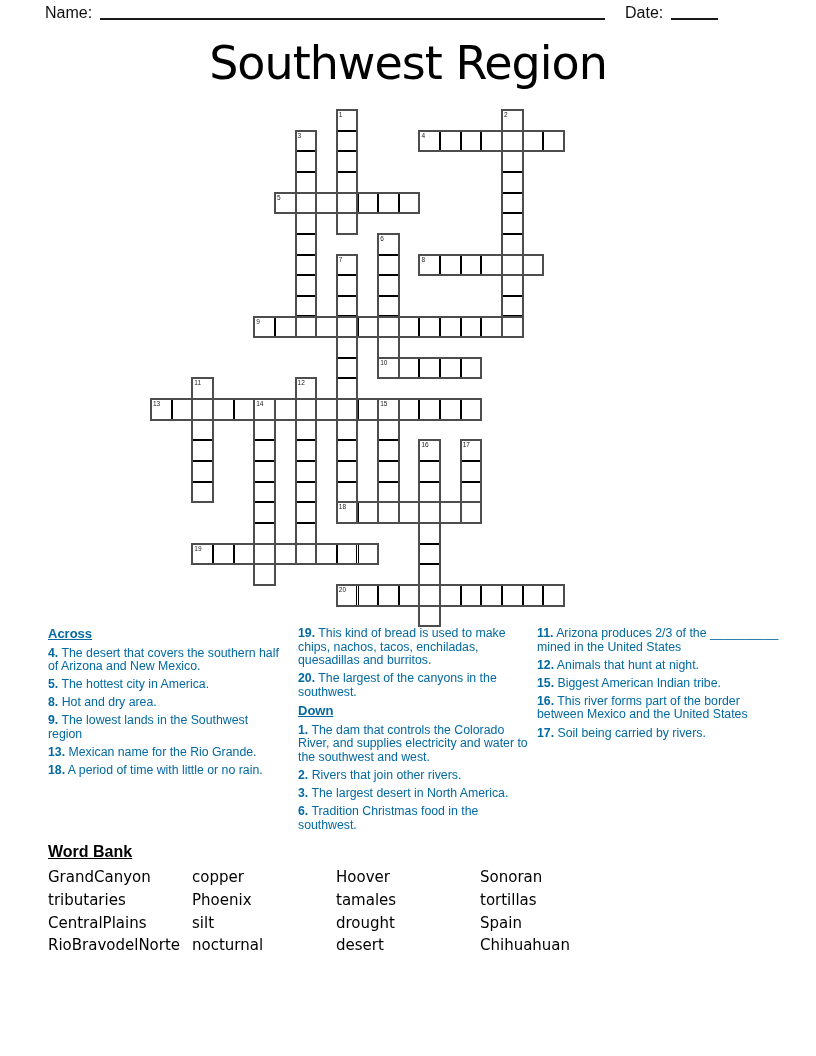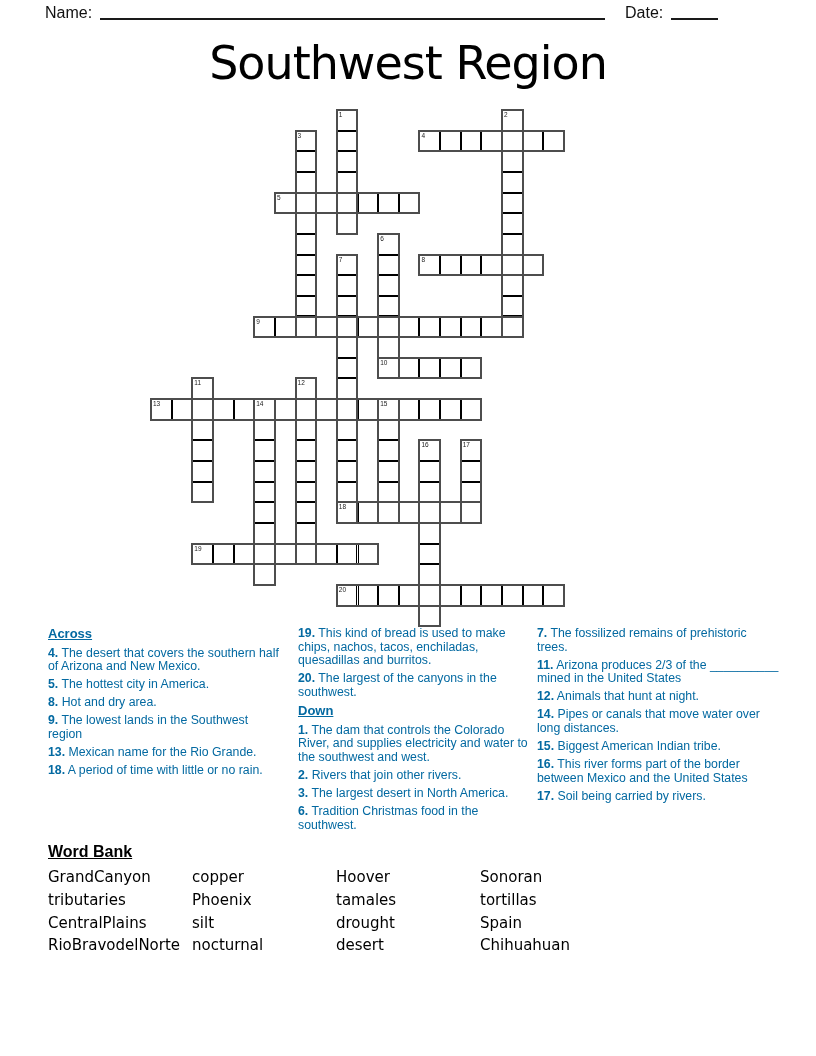--- a/index.html
+++ b/index.html
@@ -272,24 +272,22 @@
   <div id="clue-col-2" class="clue-col">
       <div class="clue"><b>19.</b> This kind of bread is used to make chips, nachos, tacos, enchiladas, quesadillas and burritos.</div>
       <div class="clue"><b>20.</b> The largest of the canyons in the southwest.</div>
       <div class="clue-header">Down</div>
       <div class="clue"><b>1.</b> The dam that controls the Colorado River, and supplies electricity and water to the southwest and west.</div>
       <div class="clue"><b>2.</b> Rivers that join other rivers.</div>
       <div class="clue"><b>3.</b> The largest desert in North America.</div>
       <div class="clue"><b>6.</b> Tradition Christmas food in the southwest.</div>
     </div>
   <div id="clue-col-3" class="clue-col">
-      <div class="clue"><b>7.</b> The fossilized remains of prehistoric trees.</div>
       <div class="clue"><b>11.</b> Arizona produces 2/3 of the __________ mined in the United States</div>
       <div class="clue"><b>12.</b> Animals that hunt at night.</div>
-      <div class="clue"><b>14.</b> Pipes or canals that move water over long distances.</div>
       <div class="clue"><b>15.</b> Biggest American Indian tribe.</div>
       <div class="clue"><b>16.</b> This river forms part of the border between Mexico and the United States</div>
       <div class="clue"><b>17.</b> Soil being carried by rivers.</div>
     </div>
 
   <div id="wordbank-header">Word Bank</div>
   <div id="wb-col-1" class="wb-col">
       <div>GrandCanyon</div>
       <div>tributaries</div>
       <div>CentralPlains</div>

